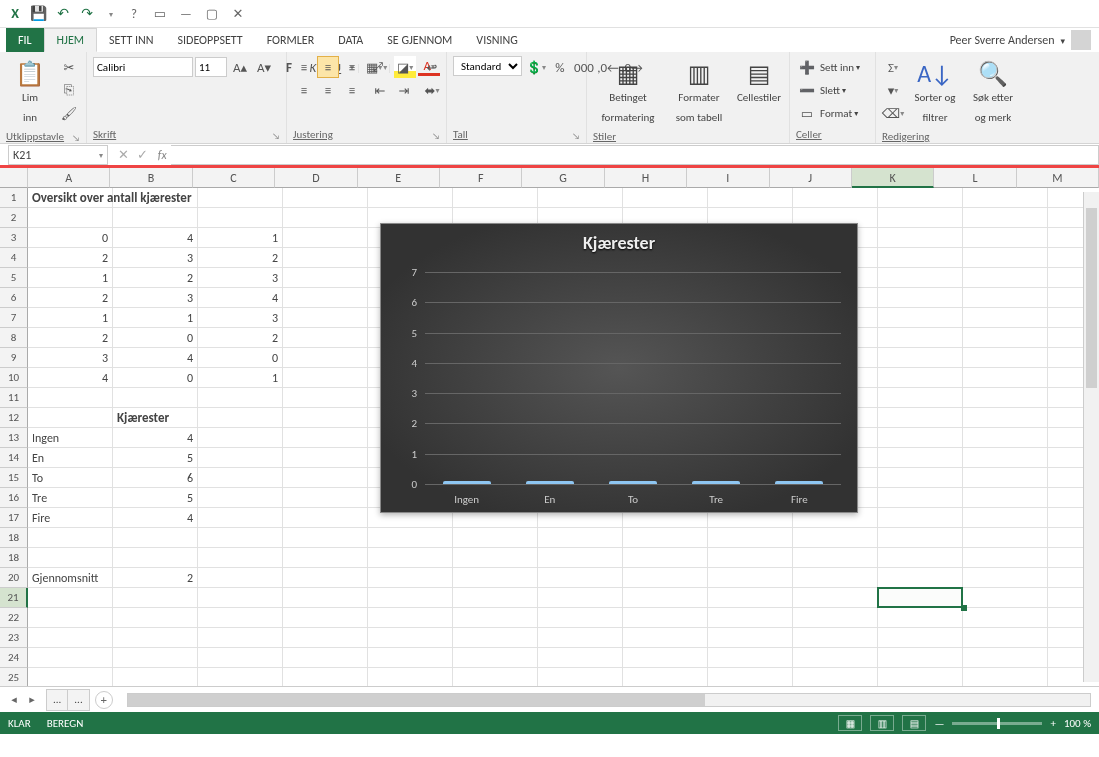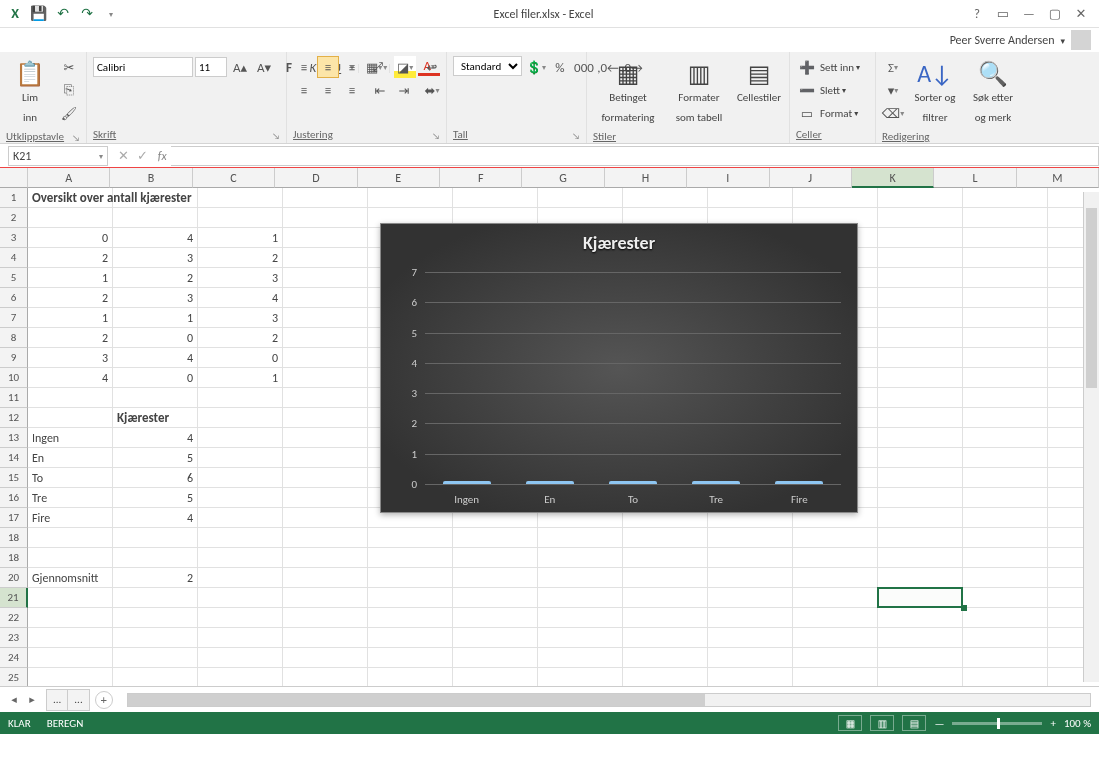--- a/index.html
+++ b/index.html
@@ -33,21 +33,21 @@
 .smrow { display: flex; align-items: center; gap: 2px; height: 22px;}
 .smbtn { width: 22px; height: 22px; display: flex; align-items:center; justify-content:center; cursor:pointer; font-size: 13px; color: #555;}
 .smbtn.active { background: #fce5a8; border:1px solid #e3b047; }
 .input-sm { height: 20px; border: 1px solid #ccc; background:#fff; font-size: 11px; padding: 0 3px; }
 .ddsm::after { content: " ▾"; font-size: 8px; color:#888; }
 .launcher { font-size: 9px; color: #888; }
 .rgroup .lrow { display:flex; justify-content:space-between; align-items:flex-end;}
 .col3 { display:flex; flex-direction:column; gap:1px;}
 
 
-.fbar { height: 24px; border-bottom: 1px solid #ef4444; display: flex; align-items: center; background: #fff; }
+.fbar { height: 24px; border-bottom: 3px solid #ef4444; display: flex; align-items: center; background: #fff; }
 .namebox { width: 100px; height: 20px; border: 1px solid #ccc; margin-left: 8px; display:flex; align-items:center; justify-content:space-between; padding:0 4px; font-size:12px;}
 .fbar .fbtns { display:flex; gap:8px; padding:0 10px; color:#aaa; font-size:13px;}
 .fxlabel { font-style: italic; color:#888; padding-right:4px;}
 .finput { flex:1; height:20px; border:1px solid #ccc; border-left:none; padding:0 4px; }
 
 
 .gridwrap { position: relative; height: 518px; overflow: hidden; background:#fff;}
 .corner { position:absolute; left:0; top:0; width:28px; height:20px; background:#f3f3f3; border-right:1px solid #ccc; border-bottom:1px solid #aaa;}
 .colheads { position:absolute; left:28px; top:0; right:0; height:20px; display:flex;}
 .ch { width: 85px; height:20px; background:#f3f3f3; border-right:1px solid #ccc; border-bottom:1px solid #aaa; text-align:center; font-size:12px; color:#555; line-height:20px;}
@@ -102,31 +102,40 @@
 <body>
 
 <div class="titlebar">
   <div class="qat">
     <span class="ic" style="color:#217346;font-weight:bold;">X</span>
     <span class="ic" style="color:#3a66c4;">💾</span>
     <span class="ic">↶</span>
     <span class="ic">↷</span>
     <span class="ic ddsm"></span>
   </div>
-  <div class="title">Excel filer.xlsx - Excel</div>
   <div class="winctrl">
     <span class="ic">?</span>
     <span class="ic">▭</span>
     <span class="ic">—</span>
     <span class="ic">▢</span>
     <span class="ic">✕</span>
   </div>
 </div>
 
 <div class="ribbon-tabs">
+  <div id="tabs-host" style="display: flex;">
+      <div class="rtab file">FIL</div>
+      <div class="rtab active">HJEM</div>
+      <div class="rtab">SETT INN</div>
+      <div class="rtab">SIDEOPPSETT</div>
+      <div class="rtab">FORMLER</div>
+      <div class="rtab">DATA</div>
+      <div class="rtab">SE GJENNOM</div>
+      <div class="rtab">VISNING</div>
+    </div>
   <div class="spacer"></div>
   <div class="user">
     <span>Peer Sverre Andersen</span>
     <span style="font-size:9px;">▾</span>
     <span class="av"></span>
   </div>
 </div>
 
 <div class="ribbon">
 

